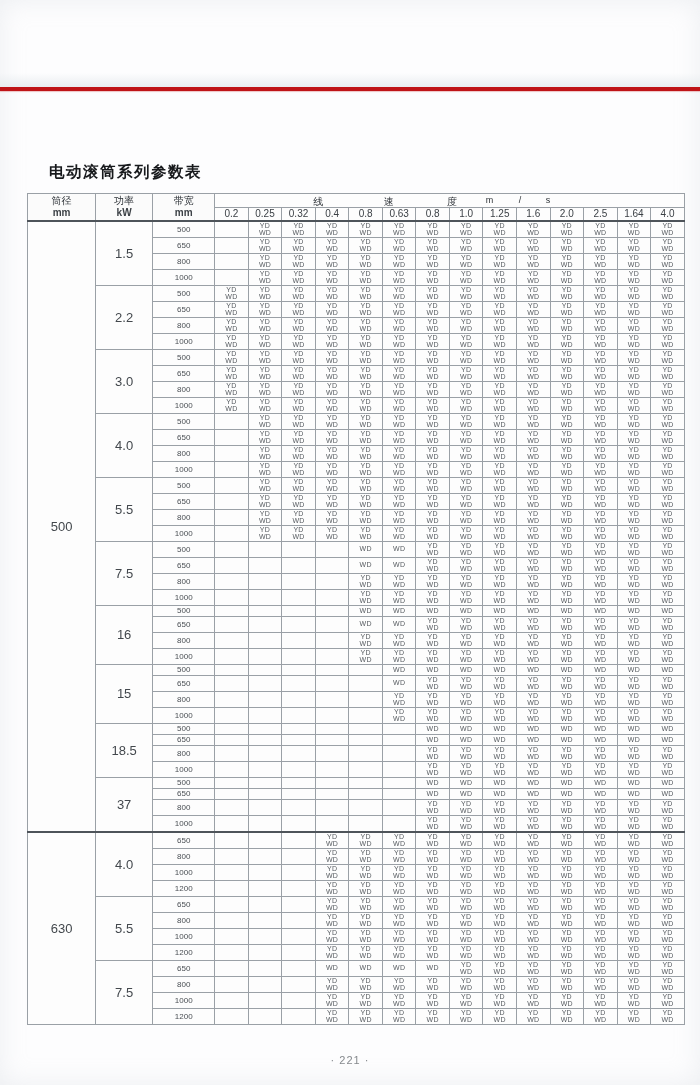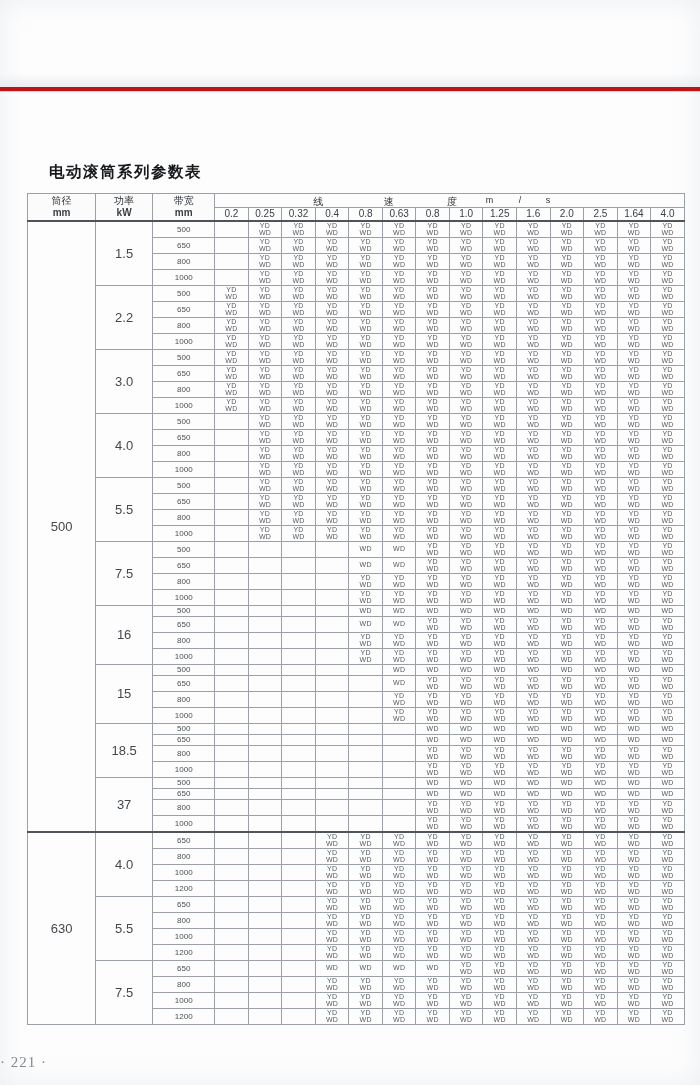--- a/index.html
+++ b/index.html
@@ -89,24 +89,24 @@
 
   td.dia, td.pow { font-size: 13px; color: #43484d; }
   td.bw          { font-size: 8px;   color: #4a4f54; }
   td.vc          { font-size: 7px;   color: #565b60; letter-spacing: 0.3px; }
   td.vc span     { display: block; line-height: 7.5px; }
 
   .page-number {
     position: absolute;
     left: 0; right: 0;
     top: 1054px;
-    font-size: 15px;
+    text-align: center;
+    font-size: 11px;
     color: #85898d;
     letter-spacing: 1px;
-    font-family: Liberation Serif, serif;
   }
 </style>
 </head>
 <body>
 
 <div class="page">
   <div class="rule-glow"></div>
   <div class="red-rule" style="background: rgb(191, 20, 23);"></div>
 
   <h1 class="page-title">电动滚筒系列参数表</h1>

